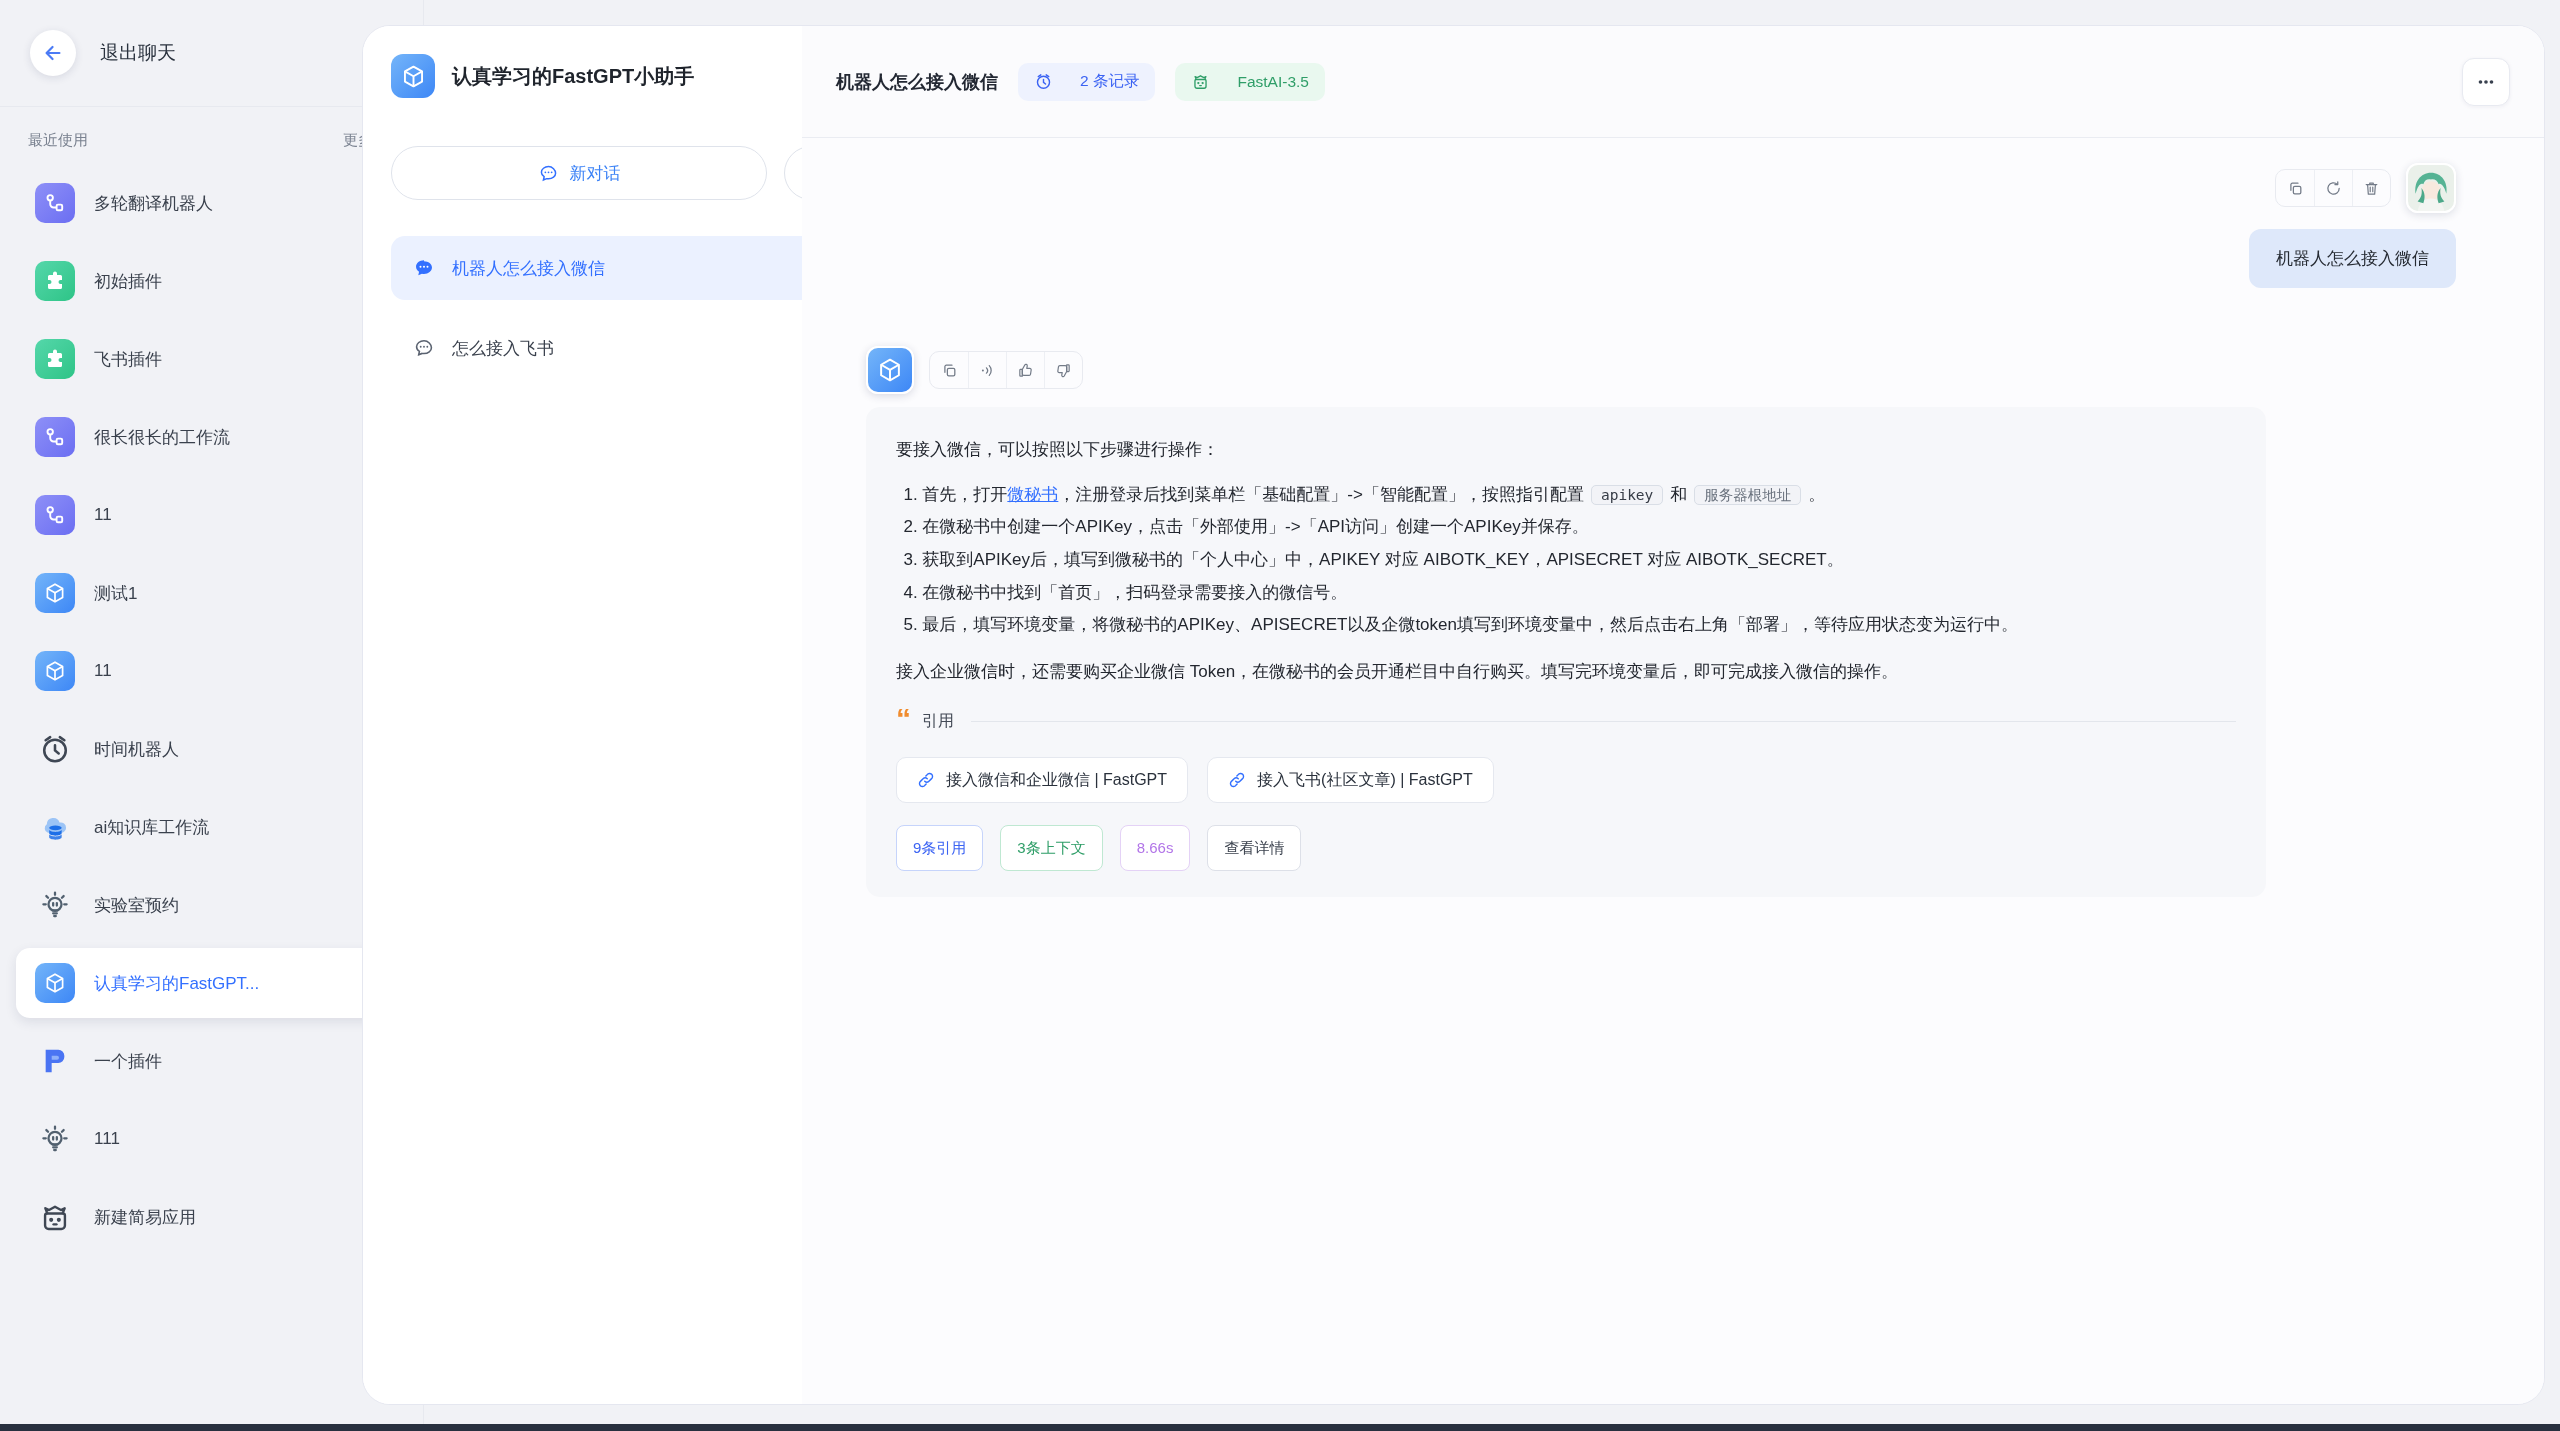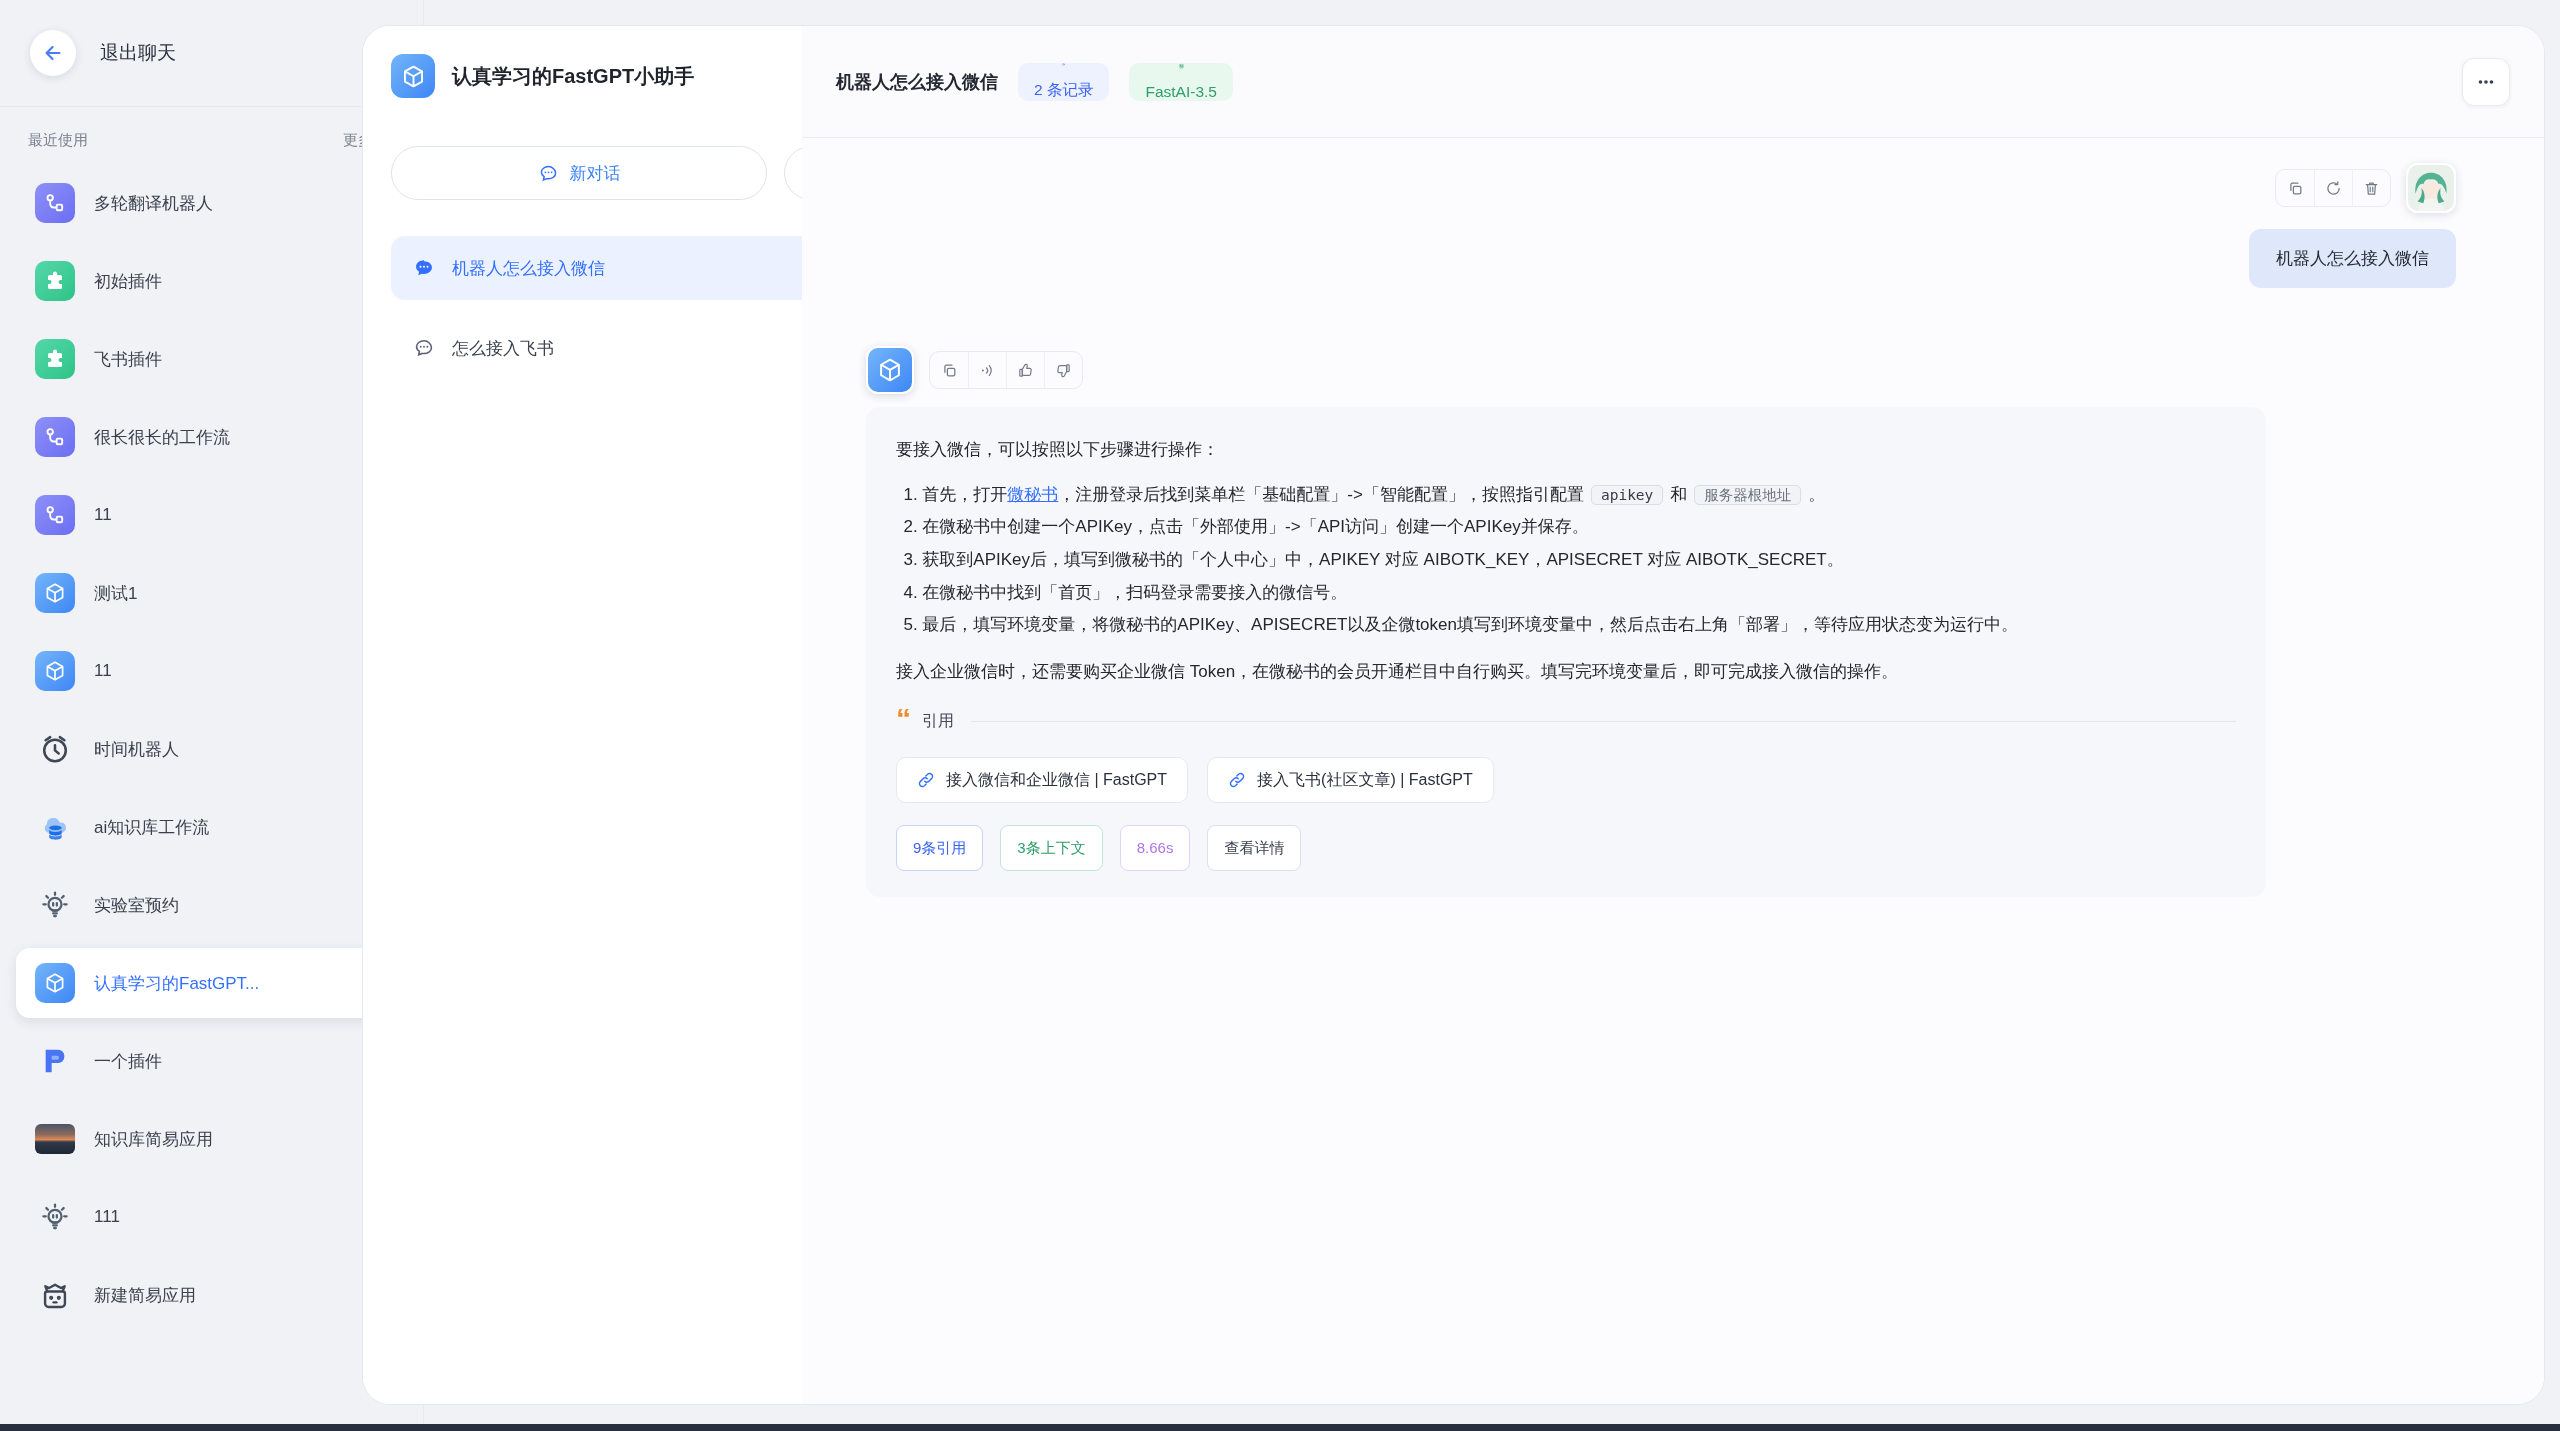--- a/index.html
+++ b/index.html
@@ -48,21 +48,21 @@
   .clear-btn { width:54px; height:54px; border-radius:50%; background:#fff; border:1px solid #DFE3EB; display:flex; align-items:center; justify-content:center; color:#6B7280; cursor:pointer; }
   .history { margin-top:36px; }
   .hist-item { height:64px; border-radius:14px; display:flex; align-items:center; gap:17px; padding:0 22px; font-size:17px; color:#3A414D; margin-bottom:16px; cursor:pointer; }
   .hist-item.selected { background:#EBF1FF; color:#3370FF; }
   .hist-item .bico { width:22px; height:22px; flex:none; }
 
   
   .chat { position:absolute; left:439px; top:0; right:0; bottom:0; background:#FCFCFE; }
   .chat-head { height:112px; display:flex; align-items:center; gap:20px; padding:0 34px; border-bottom:1px solid #EAECF2; background:#FBFBFD; }
   .chat-title { font-size:18px; font-weight:600; color:#232833; }
-  .badge { height:38px; border-radius:10px; padding:0 16px; display:flex; align-items:center; gap:14px; font-size:15.5px;flex-direction:column; }
+  .badge { height:38px; border-radius:10px; padding:0 16px; display:flex; align-items:center; gap:27px; font-size:15.5px; }
   .badge svg { width:19px; height:19px; }
   .badge-blue { background:#EEF2FE; color:#3B63F3; }
   .badge-green { background:#E9F8EF; color:#2F9E68; }
   .more-btn { margin-left:auto; width:48px; height:48px; border-radius:12px; border:1px solid #E8EAF1; background:#fff; box-shadow:0 1px 4px rgba(30,40,80,.06); display:flex; align-items:center; justify-content:center; color:#39414F; cursor:pointer; }
 
   .chat-body { position:absolute; left:0; right:0; top:113px; bottom:0; padding:14px 64px 0 64px; overflow:hidden; }
 
   .tool-group { display:flex; border:1px solid #E8EAF0; border-radius:10px; overflow:hidden; }
   .tool-cell { width:38px; height:36px; display:flex; align-items:center; justify-content:center; color:#737B88; cursor:pointer; }
   .tool-cell + .tool-cell { border-left:1px solid #EDEFF4; }
@@ -366,24 +366,20 @@
       </div>
     <div class="app-row">
         <span class="tile tile-plain">
           <svg style="width:32px;height:32px">
             <use href="#i-flagF"></use>
           </svg>
         </span>
         <span>一个插件</span>
       </div>
     <div class="app-row">
-        <span class="photo-thumb"></span>
-        <span>知识库简易应用</span>
-      </div>
-    <div class="app-row">
         <span class="tile tile-plain" style="color:#51606F">
           <svg>
             <use href="#i-bulb"></use>
           </svg>
         </span>
         <span>111</span>
       </div>
     <div class="app-row">
         <span class="tile tile-plain">
           <svg>

